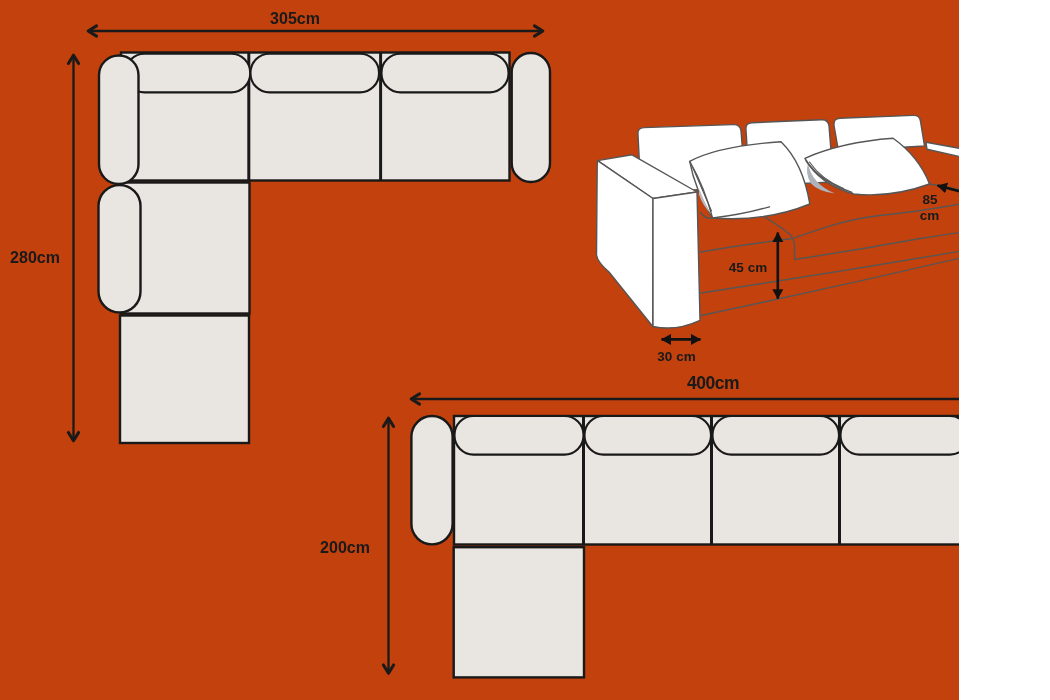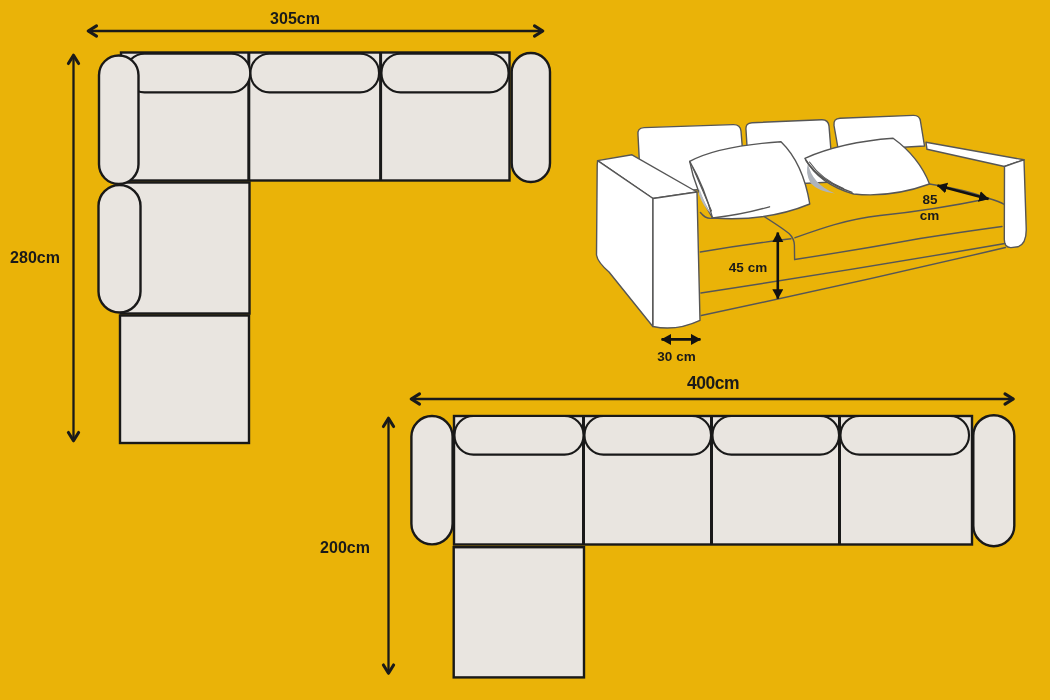--- a/index.html
+++ b/index.html
@@ -1,16 +1,16 @@
 <!DOCTYPE html>
 <html><head>
 <meta charset="utf-8">
 <style>
   html,body{margin:0;padding:0;background:#ffffff;}
-  .wrap{width:1050px;height:700px;position:relative;overflow:hidden;background:#eab308;}
+  .wrap{width:959px;height:700px;position:relative;overflow:hidden;background:#c2410c;}
   text{font-family:"Liberation Sans", sans-serif;font-weight:700;fill:#1a1a1a;}
 </style>
 </head>
 <body>
 <div class="wrap">
 <svg width="1050" height="700" viewBox="0 0 1050 700">
   <defs>
     <marker id="ahs" markerUnits="userSpaceOnUse" markerWidth="12" markerHeight="12" refX="9.5" refY="5.5" orient="auto-start-reverse">
       <path d="M0,0 L10,5.5 L0,11 Z" fill="#111"></path>
     </marker>

